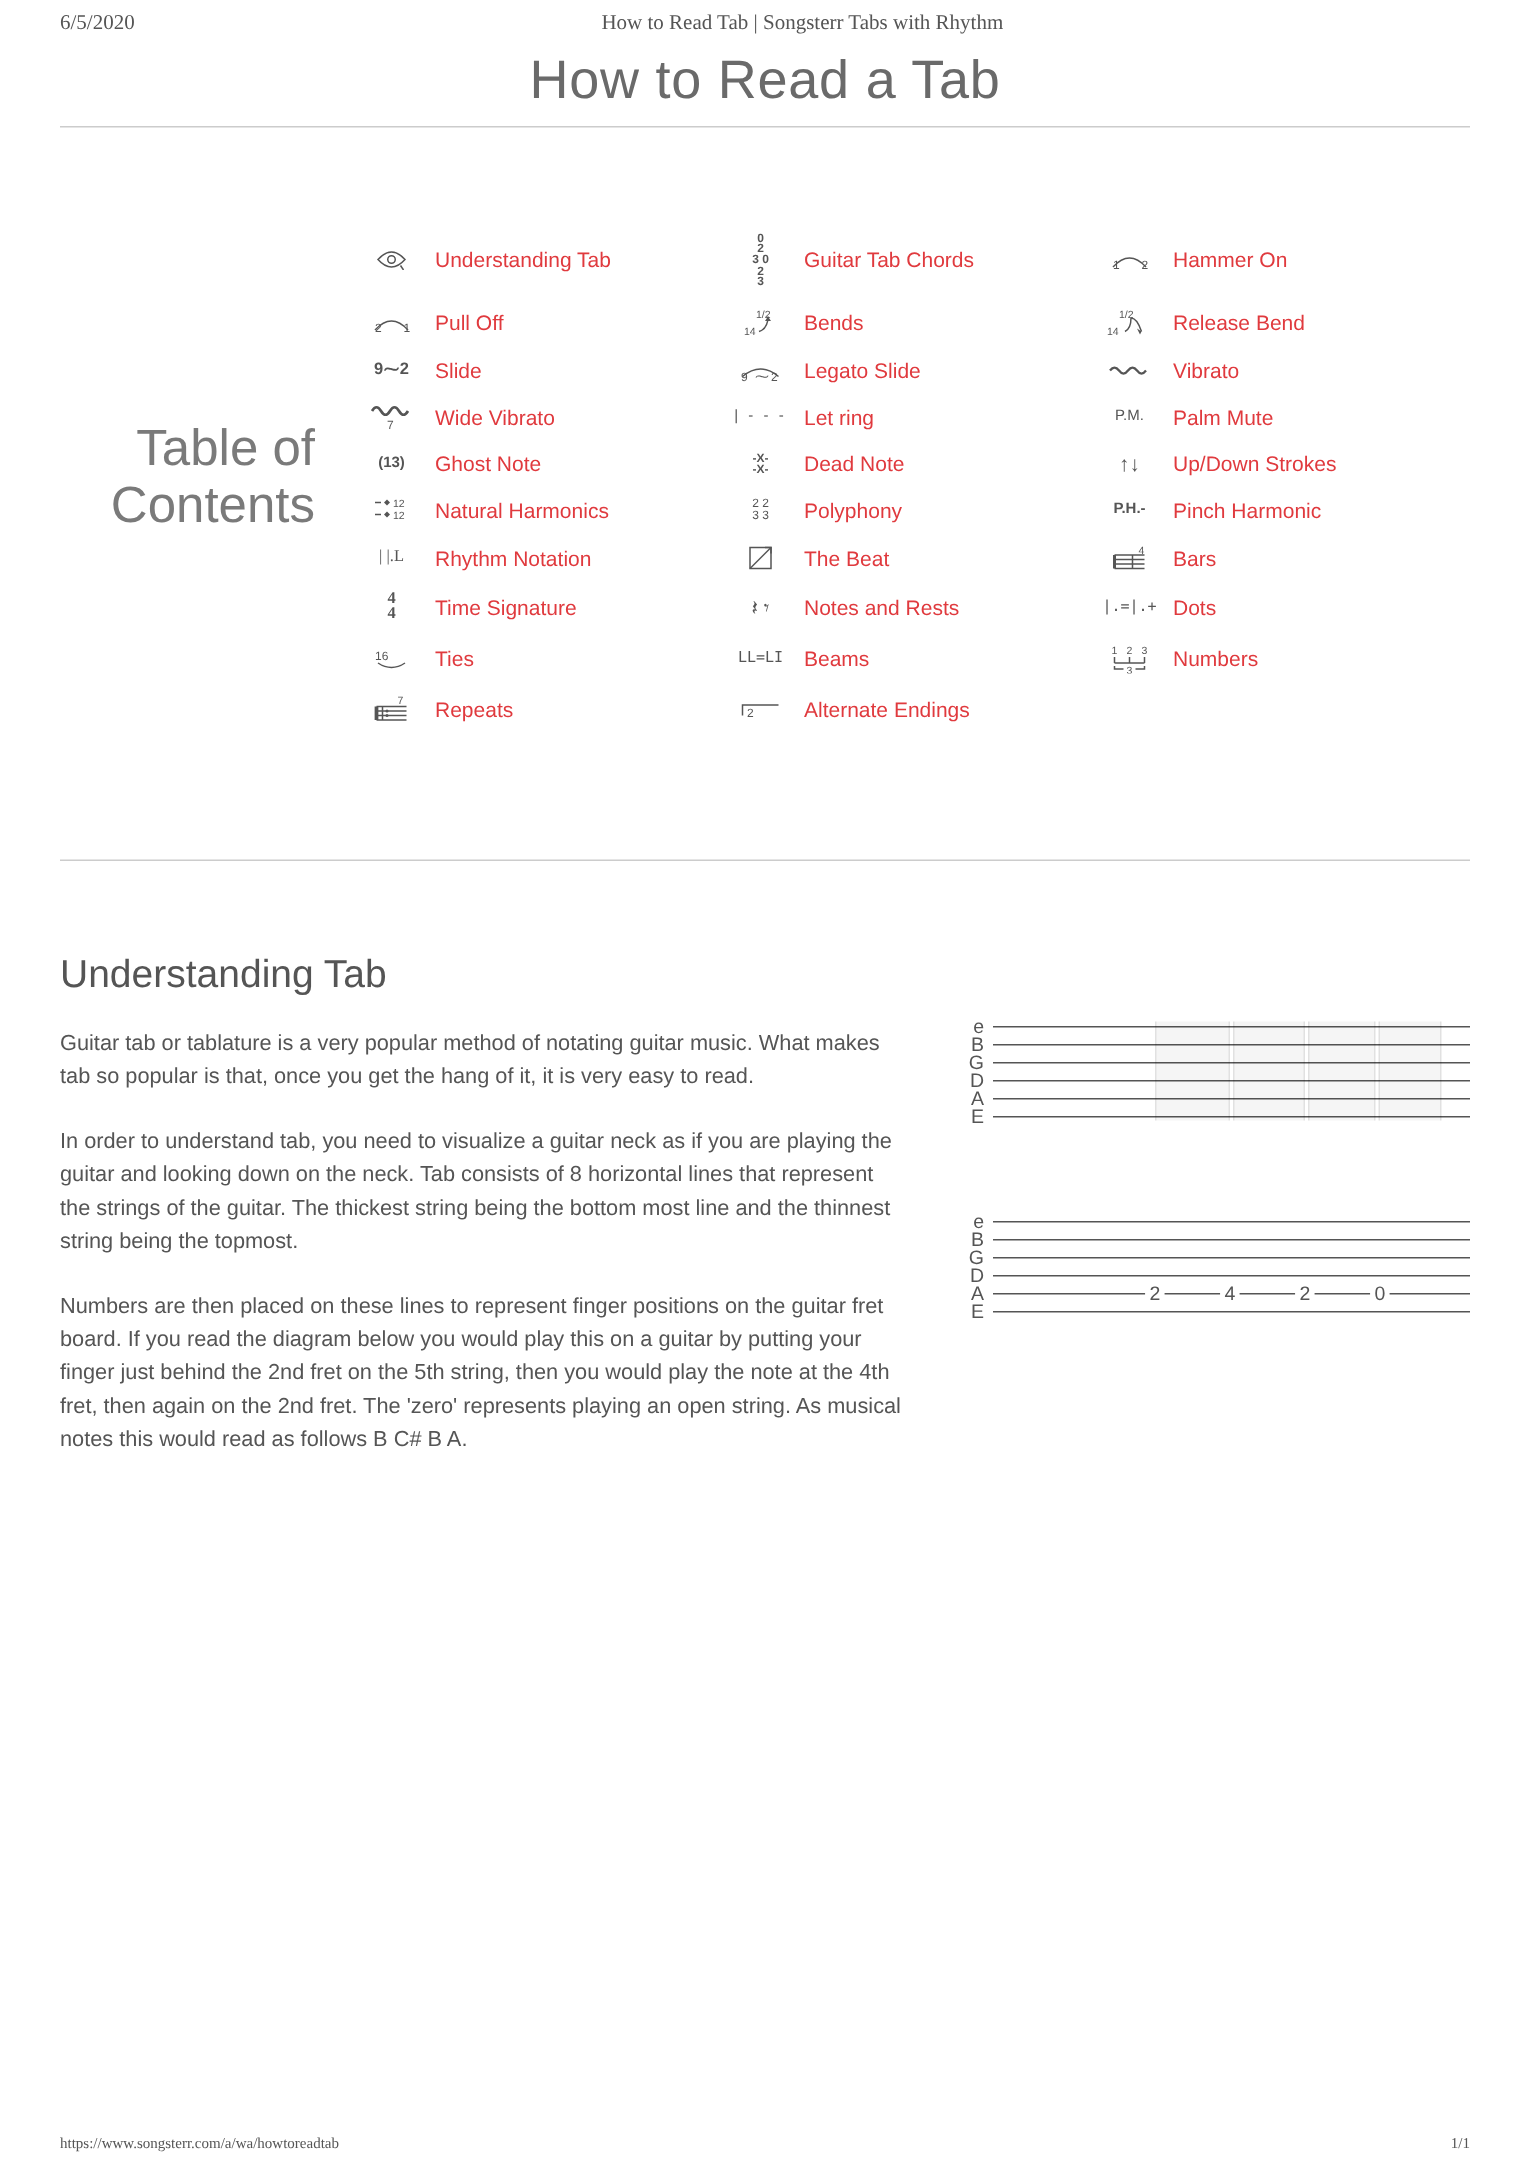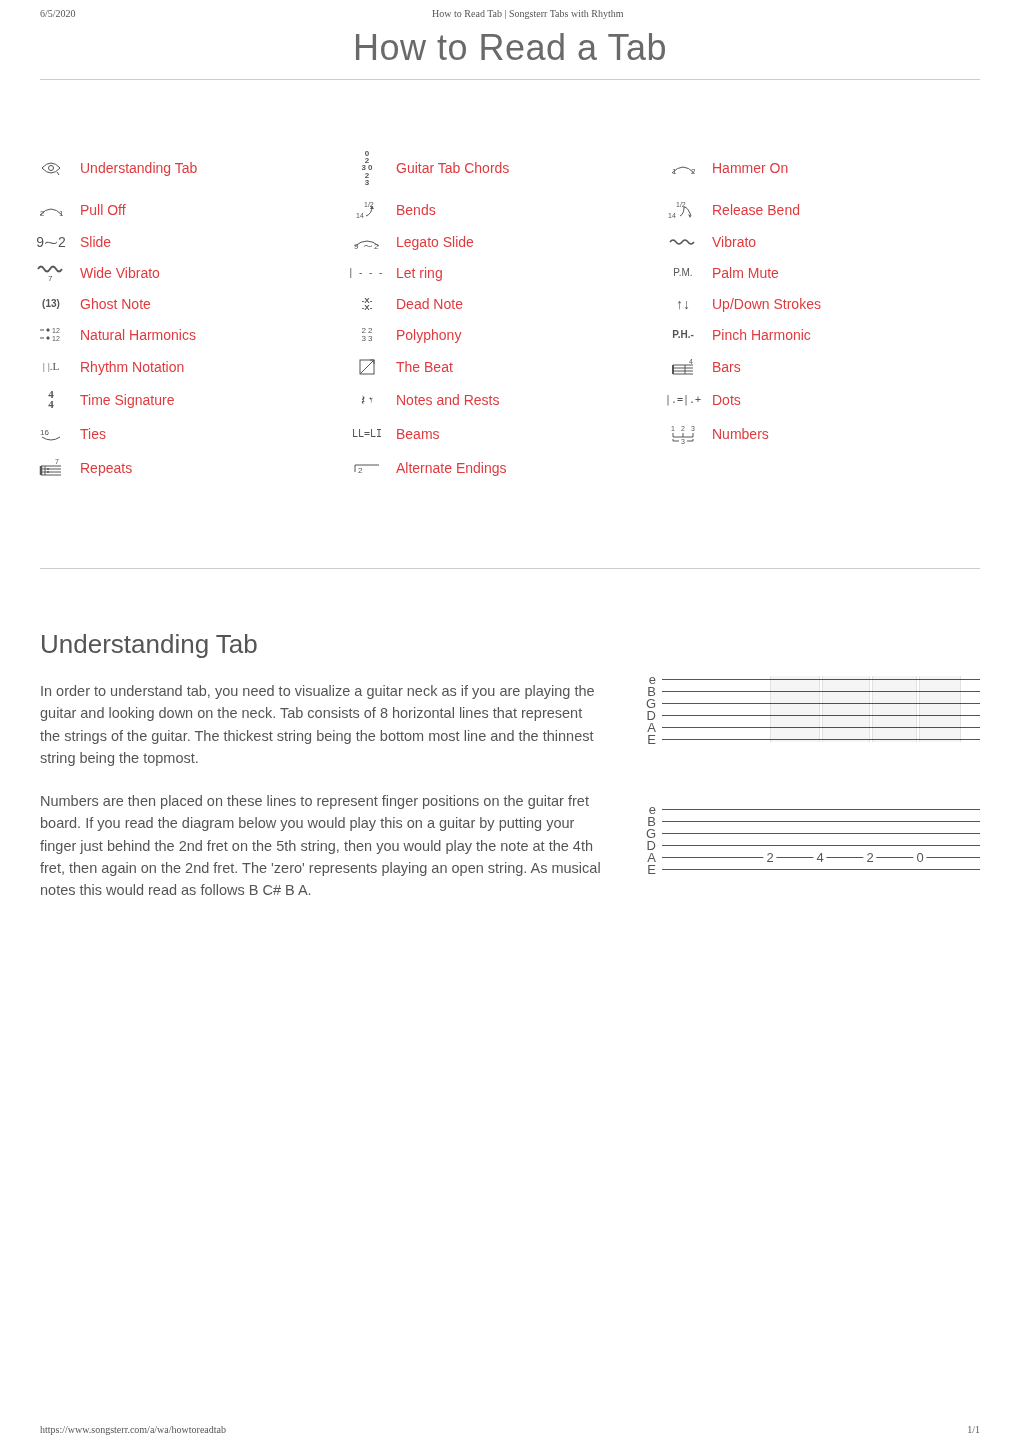--- a/index.html
+++ b/index.html
@@ -8,21 +8,21 @@
     background: #fff;
     color: #444;
     width: 1020px;
     min-height: 1443px;
     position: relative;
     padding: 0;
   }
   .header-meta {
     display: flex;
     justify-content: space-between;
-    font-size: 10px;
+    font-size: 14px;
     color: #555;
     padding: 8px 40px 0 40px;
     font-family: Georgia, serif;
   }
   .title {
     text-align: center;
     font-size: 36px;
     font-weight: 200;
     color: #6a6a6a;
     letter-spacing: 0.5px;
@@ -151,20 +151,24 @@
 <div class="header-meta">
   <span>6/5/2020</span>
   <span>How to Read Tab | Songsterr Tabs with Rhythm</span>
   <span></span>
 </div>
 
 <h1 class="title">How to Read a Tab</h1>
 <hr class="title-rule">
 
 <div class="toc-wrap">
+  <div class="toc-label">
+    <span>Table of</span><br>
+    <span>Contents</span>
+  </div>
   <div class="toc-grid">
 
     <span class="toc-icon">
       <svg width="20" height="14" viewBox="0 0 20 14">
           <path d="M1 7 Q10 -3 19 7 Q10 17 1 7 Z" fill="none" stroke="#555" stroke-width="1"></path>
           <circle cx="10" cy="7" r="2.5" fill="none" stroke="#555"></circle>
           <line x1="16" y1="11" x2="18" y2="14" stroke="#555"></line>
         </svg>
     </span>
     <a class="toc-link">Understanding Tab</a>
@@ -204,21 +208,21 @@
       <svg width="30" height="20">
           <text x="8" y="7" font-size="7" fill="#555">1/2</text>
           <text x="0" y="18" font-size="7" fill="#555">14</text>
           <path d="M12 16 Q16 14 16 7" fill="none" stroke="#555"></path>
           <path d="M16 7 Q20 7 23 16" fill="none" stroke="#555"></path>
           <path d="M23 16 l-3 -2 l2 4 z" fill="#555"></path>
         </svg>
     </span>
     <a class="toc-link">Release Bend</a>
 
-    <span class="toc-icon" style="font-size:14px;font-weight:normal">9⁓2</span>
+    <span class="toc-icon" style="font-size:11px;font-weight:bold">9⁓2</span>
     <a class="toc-link">Slide</a>
     <span class="toc-icon">
       <svg width="30" height="16">
           <path d="M3 12 Q15 2 27 12" fill="none" stroke="#555"></path>
           <text x="2" y="15" font-size="8" fill="#555">9</text>
           <text x="11" y="15" font-size="10" fill="#555">⁓</text>
           <text x="22" y="15" font-size="8" fill="#555">2</text>
         </svg>
     </span>
     <a class="toc-link">Legato Slide</a>
@@ -346,20 +350,21 @@
     <span></span>
       <span></span>
   </div>
 </div>
 
 <hr class="section-rule">
 
 <div class="section">
   <div class="section-text">
     <h2>Understanding Tab</h2>
+    <p>Guitar tab or tablature is a very popular method of notating guitar music. What makes tab so popular is that, once you get the hang of it, it is very easy to read.</p>
     <p>In order to understand tab, you need to visualize a guitar neck as if you are playing the guitar and looking down on the neck. Tab consists of 8 horizontal lines that represent the strings of the guitar. The thickest string being the bottom most line and the thinnest string being the topmost.</p>
     <p>Numbers are then placed on these lines to represent finger positions on the guitar fret board. If you read the diagram below you would play this on a guitar by putting your finger just behind the 2nd fret on the 5th string, then you would play the note at the 4th fret, then again on the 2nd fret. The 'zero' represents playing an open string. As musical notes this would read as follows B C# B A.</p>
   </div>
   <div class="section-figs">
 
     <div class="tab-diagram">
       <div class="strings">
         <span class="string-label" style="top:0%">e</span>
         <span class="string-label" style="top:20%">B</span>
         <span class="string-label" style="top:40%">G</span>

